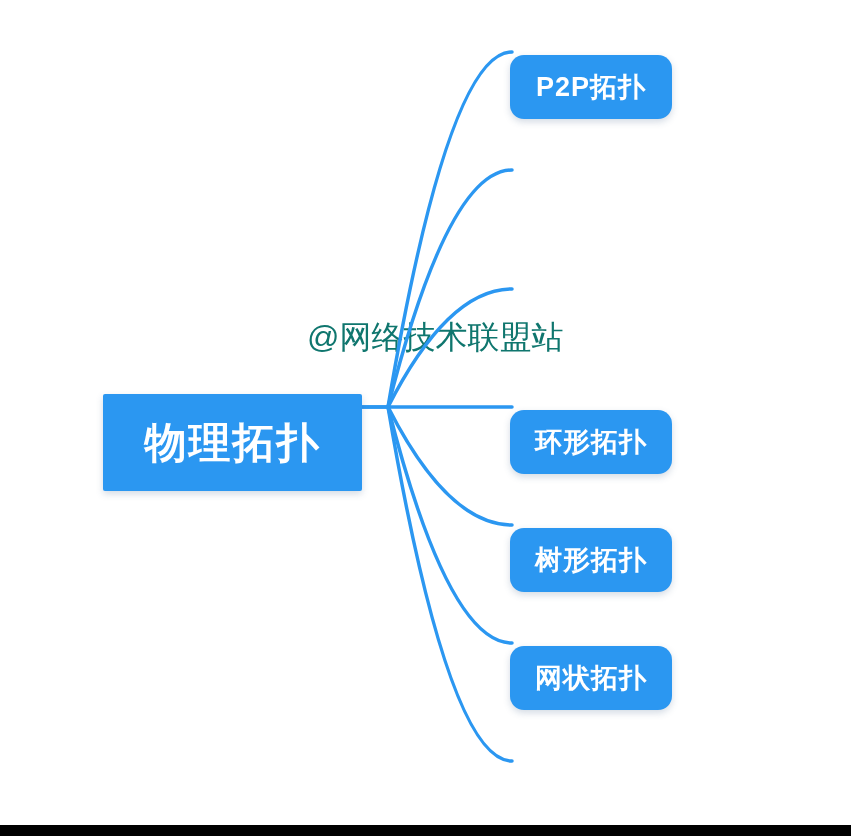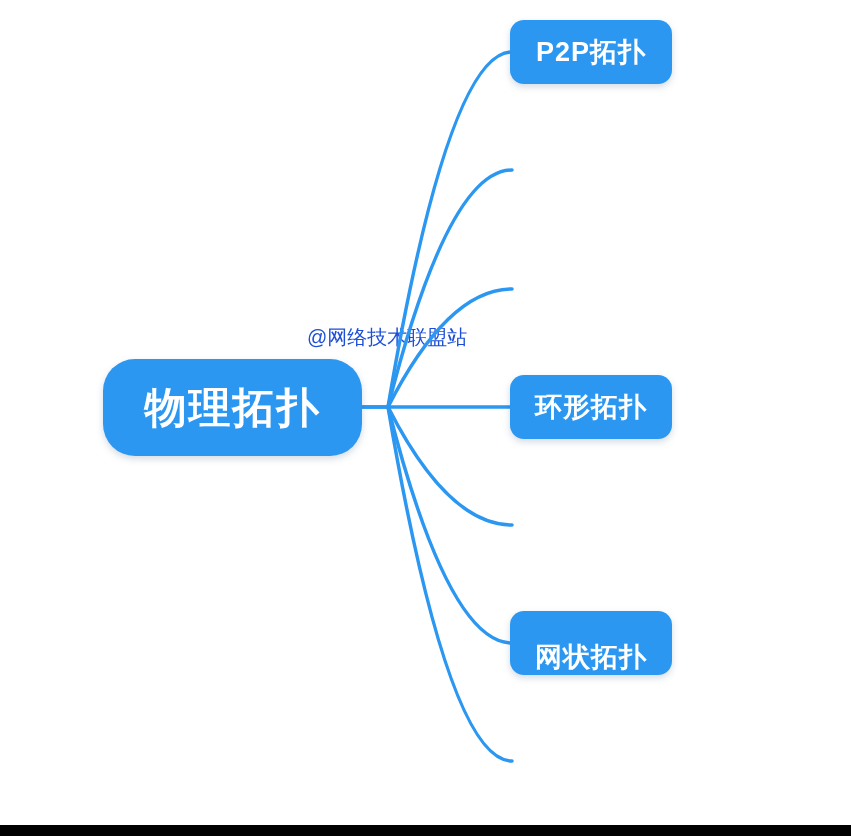--- a/index.html
+++ b/index.html
@@ -19,62 +19,63 @@
     position: absolute;
     left: 0;
     top: 0;
     z-index: 2;
   }
   .watermark {
     position: absolute;
     left: 307px;
     top: 323px;
     z-index: 1;
-    font-size: 20px;
+    font-size: 32px;
     line-height: 28px;
     font-weight: 400;
-    color: #1d4ed8;
+    color: #0f766e;
     white-space: nowrap;
   }
   .node {
     position: absolute;
     z-index: 3;
     display: flex;
     align-items: center;
     justify-content: center;
     background: #2B97F1;
     border-radius: 14px;
     box-shadow: 0 3px 7px rgba(60,90,130,0.22);
     color: #ffffff;
     font-weight: 700;
     white-space: nowrap;
     cursor: default;
+    margin-top: 35px;
   }
   .root-node {
     left: 103px;
     top: 359px;
     width: 259px;
     height: 97px;
     font-size: 42px;
     letter-spacing: 2px;
-    border-radius: 32px;
+    border-radius: 2px;
   }
   .child-node {
     left: 510px;
     width: 162px;
     height: 64px;
     font-size: 27px;
     letter-spacing: 1px;
   }
   .child-0 { top: 20px; }
   .child-1 { top: 138px; }
   .child-2 { top: 257px; }
   .child-3 { top: 375px; }
   .child-4 { top: 493px; }
-  .child-5 { top: 611px; align-items: flex-end; }
+  .child-5 { top: 611px; }
   .child-6 { top: 729px; }
   .bottom-bar {
     position: absolute;
     left: 0;
     bottom: 0;
     width: 851px;
     height: 11px;
     background: #000000;
     z-index: 4;
   }
@@ -100,19 +101,22 @@
   <div class="node root-node">
     <span>物理拓扑</span>
   </div>
 
   <div class="node child-node child-0">
     <span>P2P拓扑</span>
   </div>
   <div class="node child-node child-3">
     <span>环形拓扑</span>
   </div>
+  <div class="node child-node child-4">
+    <span>树形拓扑</span>
+  </div>
   <div class="node child-node child-5">
     <span>网状拓扑</span>
   </div>
 
   <div class="bottom-bar"></div>
 
 </div>
 
 </body></html>

